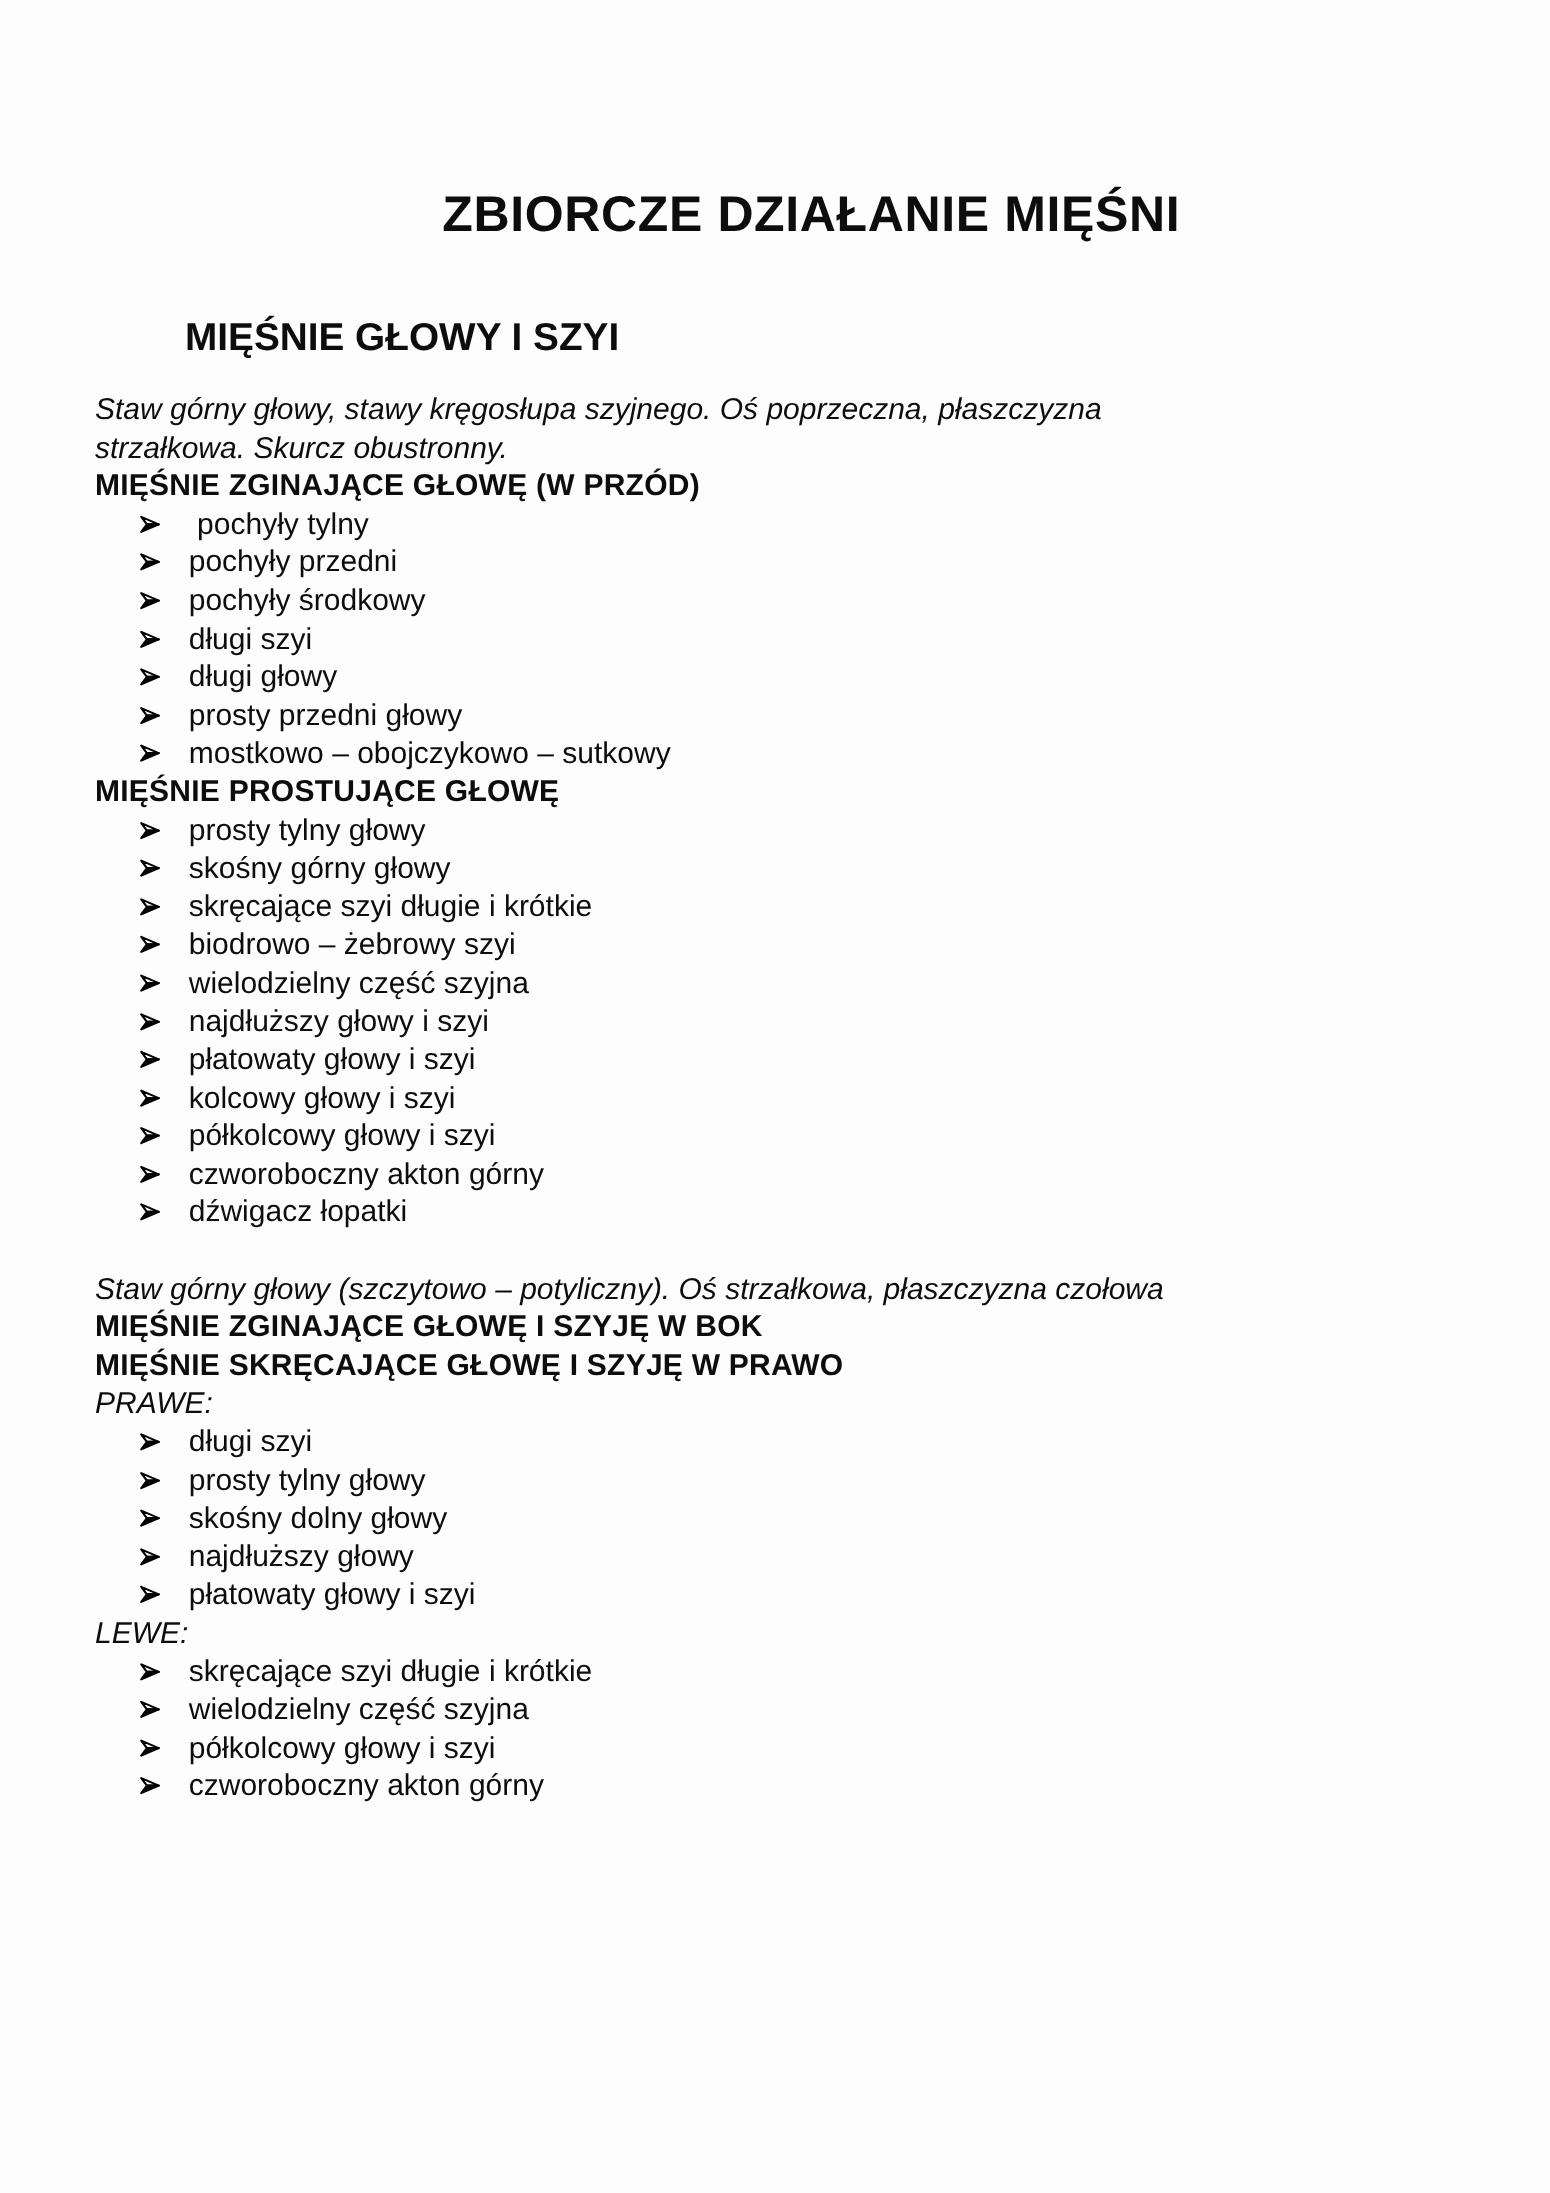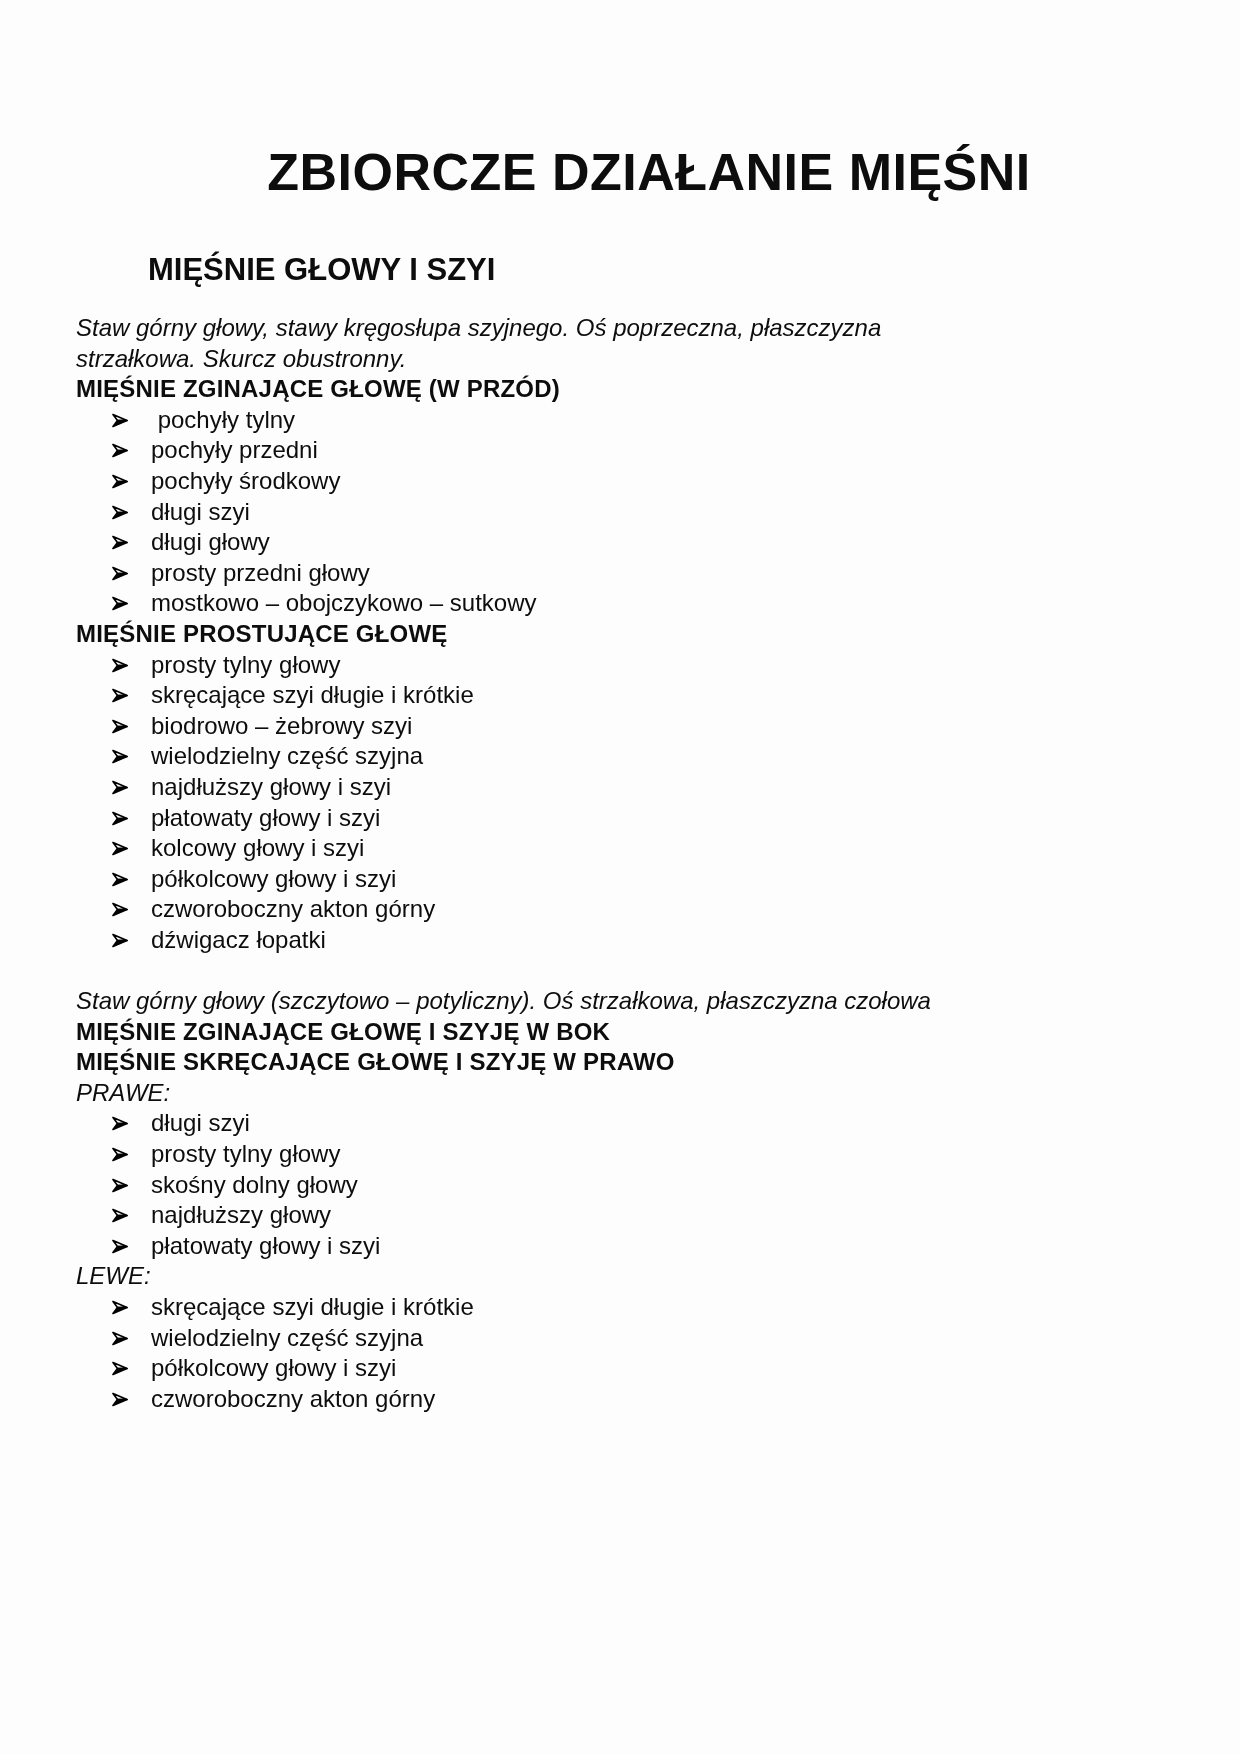--- a/index.html
+++ b/index.html
@@ -13,21 +13,21 @@
   }
   .page {
     position: relative;
     width: 1240px;
     height: 1754px;
     box-sizing: border-box;
   }
   .doc-title {
     margin: 148px 90px 0 148px;
     text-align: center;
-    font-size: 52px;
+    font-size: 40px;
     font-weight: bold;
     line-height: 48px;
     letter-spacing: 0.5px;
     white-space: nowrap;
   }
   .doc-subtitle {
     margin: 55px 90px 0 148px;
     text-align: left;
     font-size: 31px;
     font-weight: bold;
@@ -146,20 +146,29 @@
           </span>
           <span class="li-text">prosty tylny głowy</span>
         </div>
         <div class="li">
           <span class="bullet">
             <svg width="18" height="17" viewBox="0 0 18 17">
               <polygon points="2,2.5 16,8.5 6.5,8.5" fill="#ffffff" stroke="#000000" stroke-width="1.7" stroke-linejoin="round"></polygon>
               <polygon points="2,14.5 16,8.5 6.5,8.5" fill="#000000" stroke="#000000" stroke-width="1.7" stroke-linejoin="round"></polygon>
             </svg>
           </span>
+          <span class="li-text">skośny górny głowy</span>
+        </div>
+        <div class="li">
+          <span class="bullet">
+            <svg width="18" height="17" viewBox="0 0 18 17">
+              <polygon points="2,2.5 16,8.5 6.5,8.5" fill="#ffffff" stroke="#000000" stroke-width="1.7" stroke-linejoin="round"></polygon>
+              <polygon points="2,14.5 16,8.5 6.5,8.5" fill="#000000" stroke="#000000" stroke-width="1.7" stroke-linejoin="round"></polygon>
+            </svg>
+          </span>
           <span class="li-text">skręcające szyi długie i krótkie</span>
         </div>
         <div class="li">
           <span class="bullet">
             <svg width="18" height="17" viewBox="0 0 18 17">
               <polygon points="2,2.5 16,8.5 6.5,8.5" fill="#ffffff" stroke="#000000" stroke-width="1.7" stroke-linejoin="round"></polygon>
               <polygon points="2,14.5 16,8.5 6.5,8.5" fill="#000000" stroke="#000000" stroke-width="1.7" stroke-linejoin="round"></polygon>
             </svg>
           </span>
           <span class="li-text">biodrowo – żebrowy szyi</span>

